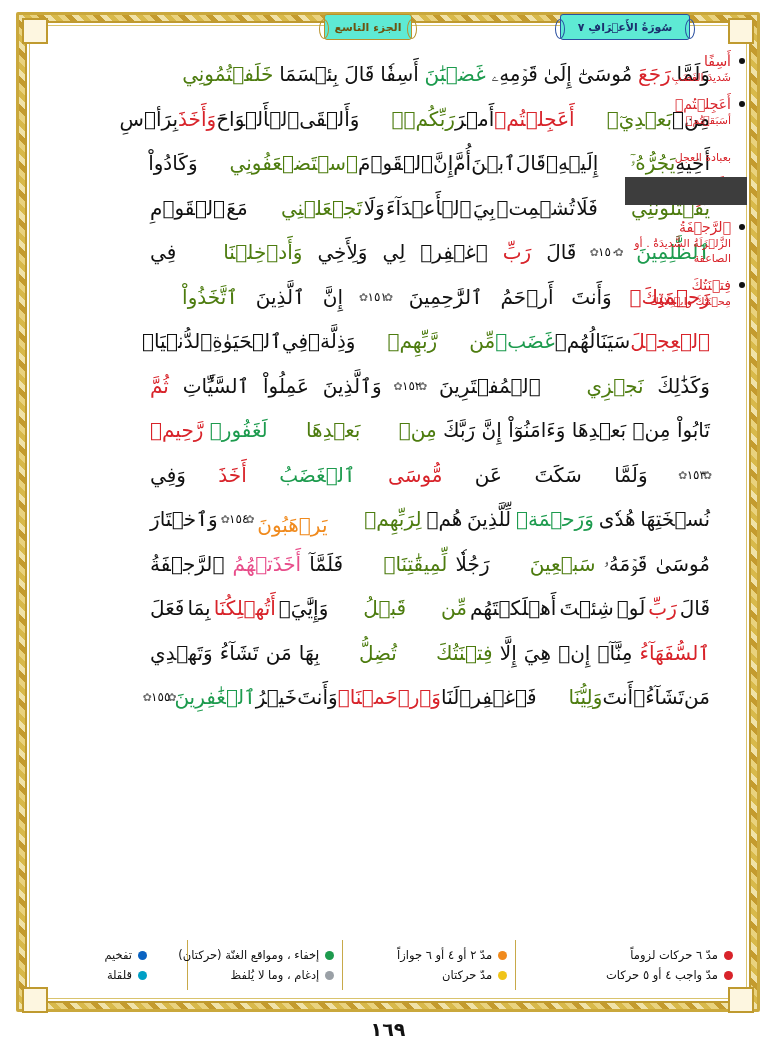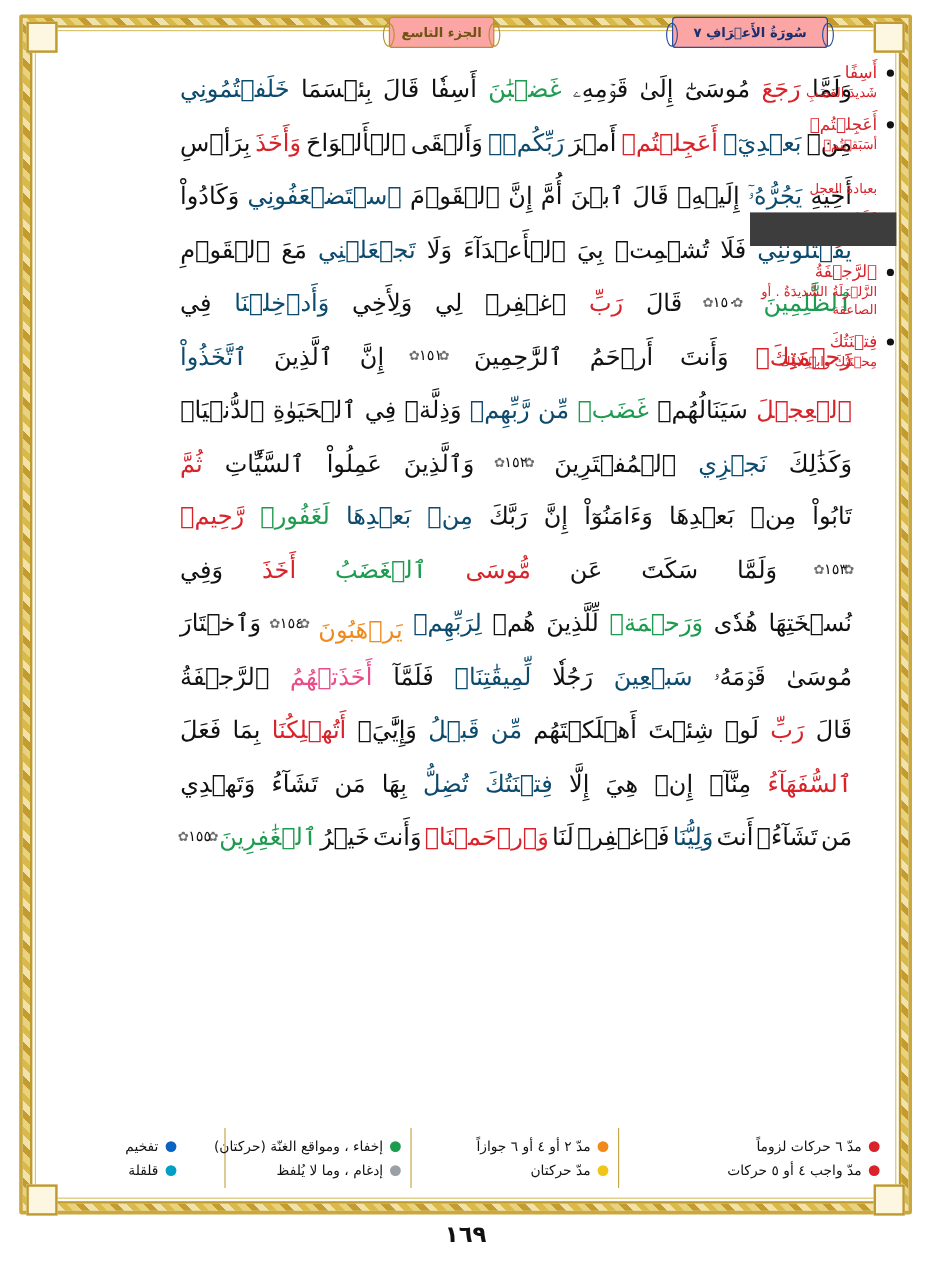--- a/index.html
+++ b/index.html
@@ -51,21 +51,21 @@
     position: absolute;
     left: 36px; top: 14px;
     width: 704px; height: 34px;
   }
   .cartouche {
     position: absolute;
     top: 0;
     height: 26px;
     border: 1.5px solid #2a4fa0;
     border-radius: 3px;
-    background: #fca5a5;
+    background: #5eead4;
     display: flex;
     align-items: center;
     justify-content: center;
     padding: 0 10px;
     font-family: "DejaVu Sans", sans-serif;
     font-size: 11px;
     color: #1b2f6e;
     font-weight: bold;
     white-space: nowrap;
   }
@@ -107,21 +107,21 @@
     color: #000000;
     white-space: nowrap;
     overflow: visible;
     letter-spacing: 0px;
   }
   .line > span { display: inline-block; }
   .seg { }
   .c-black { color: #111111; }
   .c-red   { color: #d8232a; }
   .c-green { color: #1d9b4e; }
-  .c-blue  { color: #0c4a6e; }
+  .c-blue  { color: #4d7c0f; margin-left: 32px; }
   .c-orange{ color: #f08a1d; margin-top: 12px; }
   .c-pink  { color: #e84d8a; }
 
   .ayah-mark {
     display: inline-block;
     min-width: 30px;
     text-align: center;
     font-size: 13px;
     color: #111;
     border: 0;

